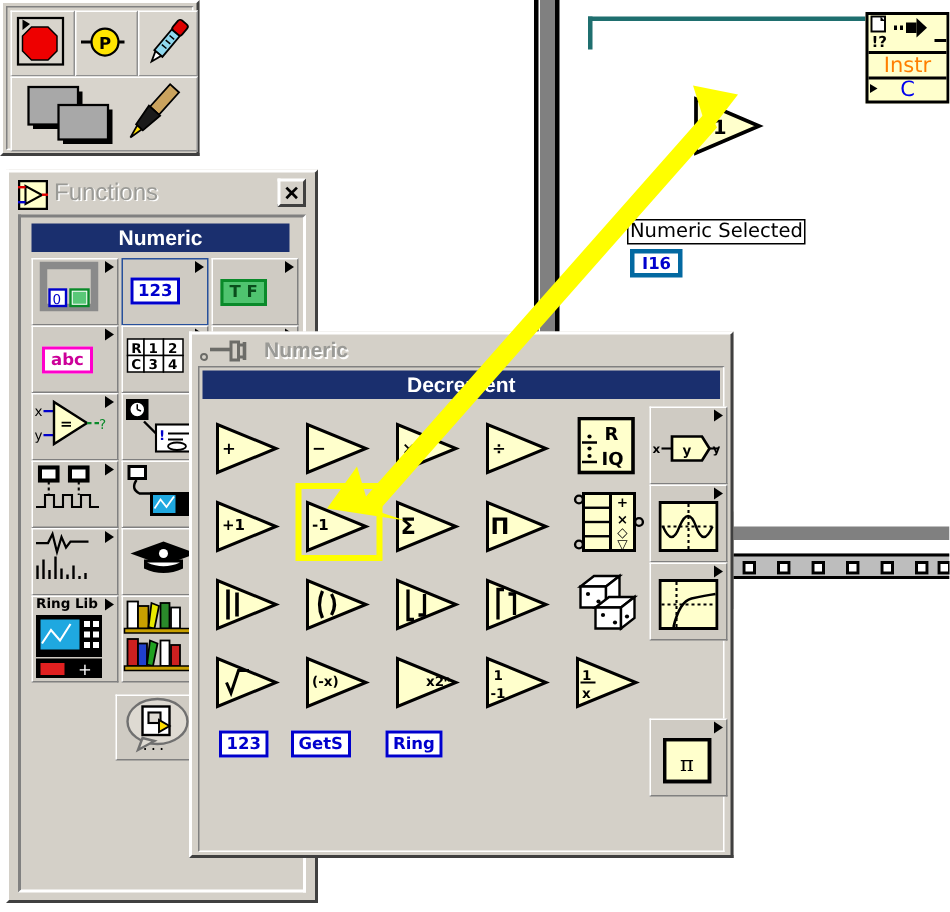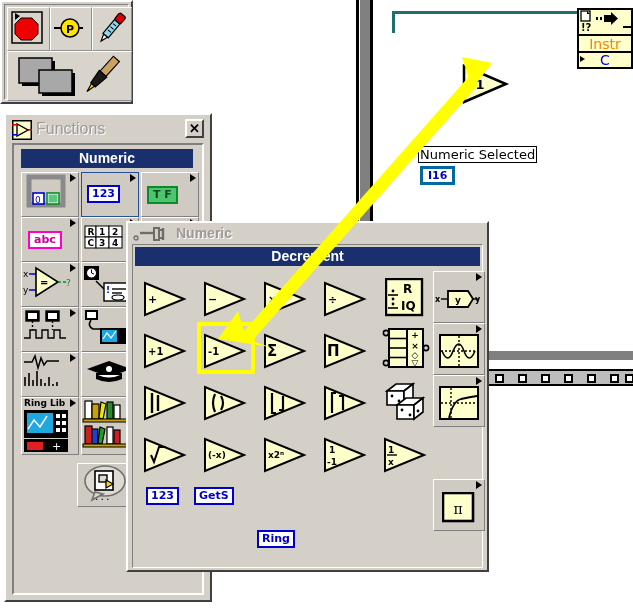--- a/index.html
+++ b/index.html
@@ -624,21 +624,21 @@
             <polygon points="2,2 2,34 41,18" fill="#ffffcc" stroke="#000" stroke-width="2"></polygon>
           </svg>
         <div class="lbl" style="font-size:9px;">(-x)</div>
       </div>
     </div>
     <div class="np-slot" style="left:128px;top:184px;">
       <div class="tri" style="margin:8px 0 0 2px;">
         <svg width="44" height="36">
             <polygon points="2,2 2,34 41,18" fill="#ffffcc" stroke="#000" stroke-width="2"></polygon>
           </svg>
-        <div class="lbl" style="font-size:9px;">x2ⁿ</div>
+        <div class="lbl" style="font-size:9px;margin-left:16px;">x2ⁿ</div>
       </div>
     </div>
     <div class="np-slot" style="left:188px;top:184px;">
       <div class="tri" style="margin:8px 0 0 2px;">
         <svg width="44" height="36">
             <polygon points="2,2 2,34 41,18" fill="#ffffcc" stroke="#000" stroke-width="2"></polygon>
           <text x="6" y="16" font-size="9" font-family="DejaVu Sans" font-weight="bold">1</text>
           <text x="4" y="28" font-size="9" font-family="DejaVu Sans" font-weight="bold">-1</text>
           </svg>
       </div>
@@ -649,21 +649,21 @@
             <polygon points="2,2 2,34 41,18" fill="#ffffcc" stroke="#000" stroke-width="2"></polygon>
           <text x="5" y="16" font-size="9" font-family="DejaVu Sans" font-weight="bold">1</text>
           <line x1="4" y1="18" x2="14" y2="18" stroke="#000" stroke-width="1.4"></line>
           <text x="5" y="28" font-size="9" font-family="DejaVu Sans" font-weight="bold">x</text>
           </svg>
       </div>
     </div>
 
     <div style="position:absolute;left:13px;top:242px;" class="const">123</div>
     <div style="position:absolute;left:61px;top:242px;" class="const">GetS</div>
-    <div style="position:absolute;left:124px;top:242px;margin-top:43px;" class="const">Ring</div>
+    <div style="position:absolute;left:124px;top:242px;" class="const">Ring</div>
 
     <div class="np-sub" style="left:300px;top:234px;">
       <div class="fn-arrow"></div>
       <svg width="34" height="32" viewBox="0 0 34 32" style="margin:12px 0 0 8px;">
         <rect x="1" y="1" width="30" height="28" fill="#ffffcc" stroke="#000" stroke-width="2.6"></rect>
         <text x="16" y="22" font-size="14" font-family="DejaVu Serif" text-anchor="middle" fill="#000">π</text>
       </svg>
     </div>
   </div>
 </div>

